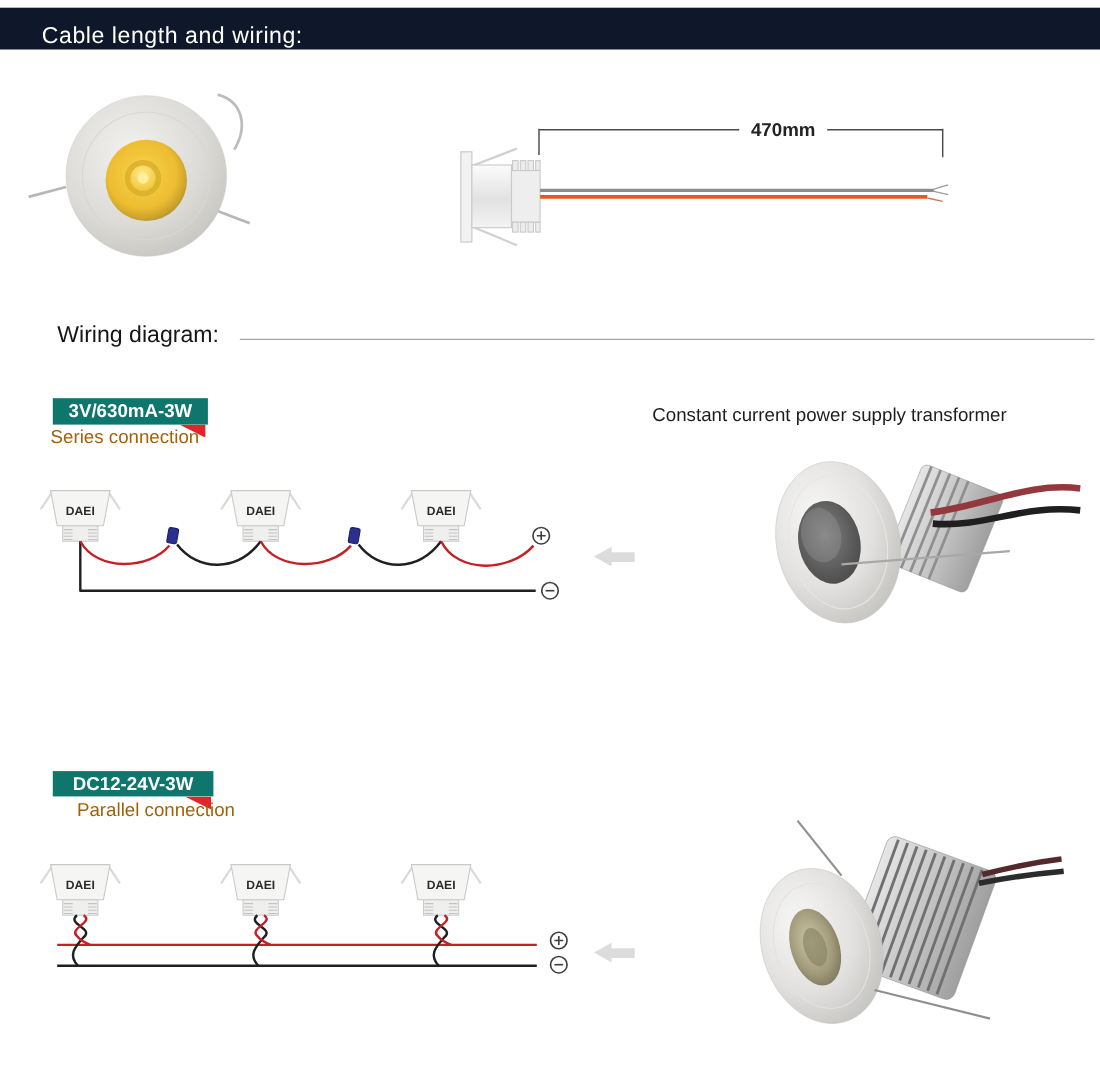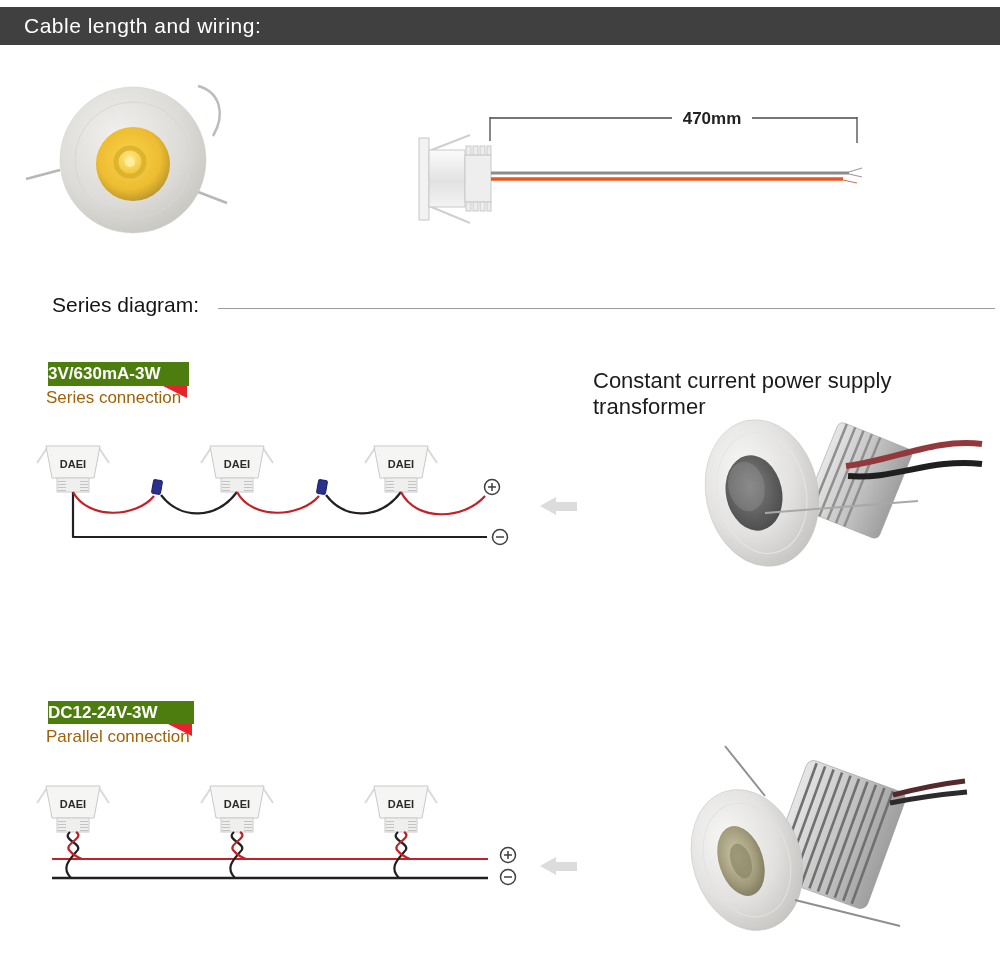--- a/index.html
+++ b/index.html
@@ -1,37 +1,37 @@
 <!DOCTYPE html>
 <html><head>
 <meta charset="utf-8">
 <style>
   html,body{margin:0;padding:0;background:#fff;}
   .page{position:relative;width:1000px;height:976px;background:#fff;overflow:hidden;
         font-family:"Liberation Sans","DejaVu Sans",sans-serif;}
 
-  .header-bar{position:absolute;left:0;top:7px;width:1000px;height:38px;background:#404040;
-              display:flex;align-items:center;padding-left:24px;box-sizing:border-box;}
+  .header-bar{position:absolute;left:0;top:7px;width:1000px;height:38px;background:#0f172a;
+              display:flex;align-items:flex-end;padding-left:38px;box-sizing:border-box;}
   .header-bar span{color:#fff;font-size:21px;letter-spacing:.5px;}
 
   .wiring-heading{position:absolute;left:52px;top:293px;font-size:21px;color:#151515;}
   .wiring-rule{position:absolute;left:218px;top:308px;width:777px;border-top:1.5px solid #9b9b9b;}
 
-  .badge{position:absolute;background:#4d7c0f;color:#fff;font-weight:bold;font-size:17px;
-         display:flex;align-items:center;}
+  .badge{position:absolute;background:#0f766e;color:#fff;font-weight:bold;font-size:17px;
+         display:flex;align-items:center;justify-content:center;}
   .badge .tail{position:absolute;right:2px;top:100%;width:24px;height:12px;background:#e4232b;
                clip-path:polygon(0 0,100% 0,100% 100%);}
   .badge-series{left:48px;top:362px;width:141px;height:24px;}
   .badge-parallel{left:48px;top:701px;width:146px;height:23px;}
 
   .subtitle{position:absolute;left:46px;color:#a16207;font-size:17px;}
   .subtitle-series{top:388px;}
-  .subtitle-parallel{top:727px;}
-
-  .transformer-title{position:absolute;left:593px;font-size:22px;color:#1c1c1c;}
+  .subtitle-parallel{top:727px;margin-left:24px;}
+
+  .transformer-title{position:absolute;left:593px;font-size:17px;color:#1c1c1c;}
   .t-series{top:368px;}
   .t-parallel{top:699px;}
 
   svg{position:absolute;overflow:visible;}
   svg text{font-family:"Liberation Sans","DejaVu Sans",sans-serif;}
   .fixture-label{font-size:11px;font-weight:bold;fill:#2b2b2b;}
   .dim-label{font-size:17px;font-weight:bold;fill:#222;}
 </style>
 </head>
 <body>
@@ -131,21 +131,21 @@
         <rect x="80" y="117" width="5" height="9"></rect>
           <rect x="87" y="117" width="4" height="9"></rect>
       </g>
     </g>
     <path d="M91,88 H449" stroke="#8c8c8c" stroke-width="3"></path>
     <path d="M449,87 L462,83 M449,89 L462,92" stroke="#9c9c9c" stroke-width="1.2" fill="none"></path>
     <path d="M91,94 H443" stroke="#e8571f" stroke-width="3.5"></path>
     <path d="M443,95 L457,98" stroke="#c9795a" stroke-width="1.2"></path>
   </svg>
 
-  <span class="wiring-heading">Series diagram:</span>
+  <span class="wiring-heading">Wiring diagram:</span>
   <div class="wiring-rule"></div>
 
   <div class="badge badge-series">
     <span>3V/630mA-3W</span>
     <i class="tail"></i>
   </div>
   <div class="subtitle subtitle-series">Series connection</div>
   <div class="transformer-title t-series">Constant current power supply transformer</div>
 
   <svg style="left:40px;top:440px" width="560" height="115" viewBox="0 0 560 115">

